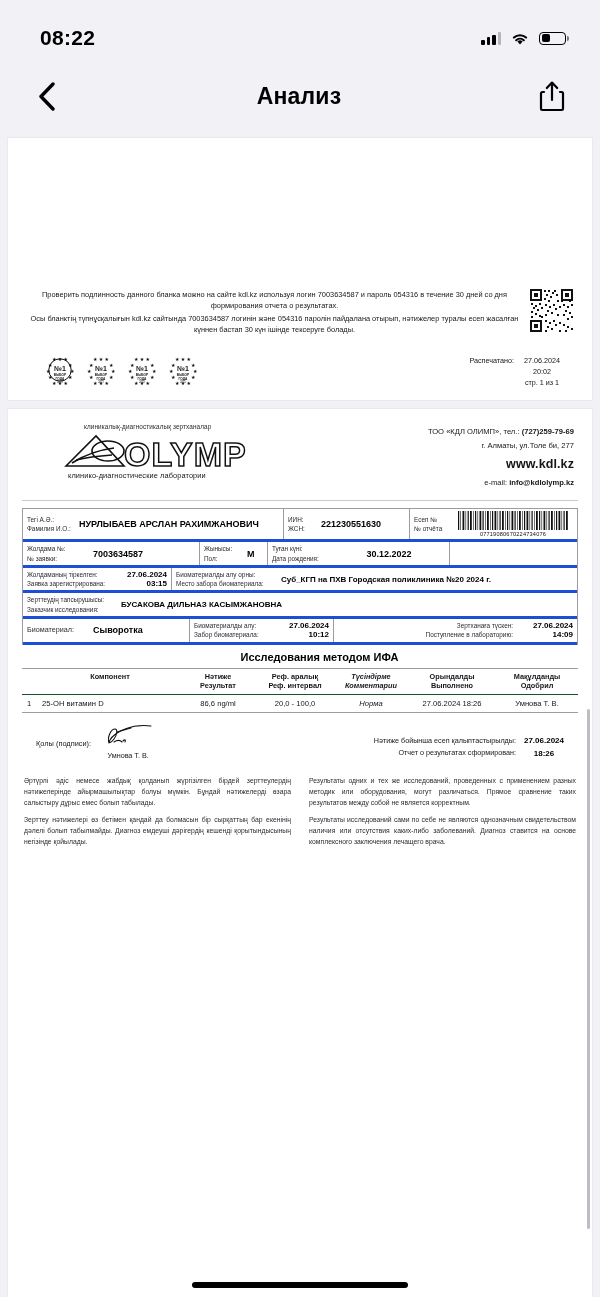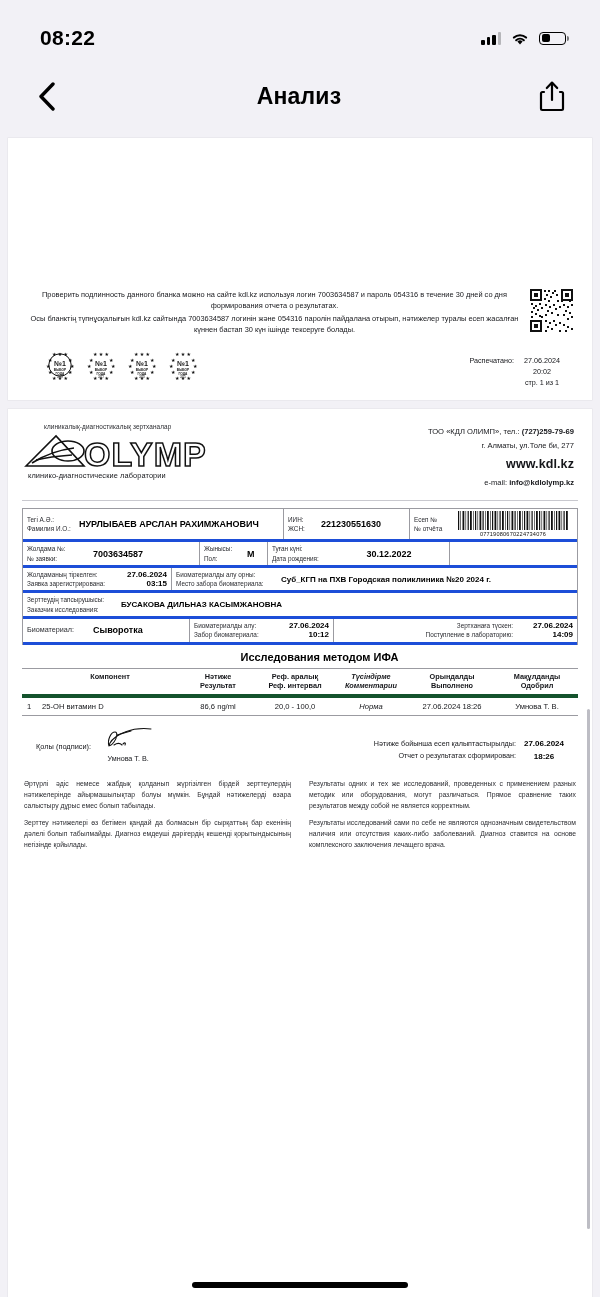--- a/index.html
+++ b/index.html
@@ -66,30 +66,30 @@
     text-align: center;
     font-size: 7.4px;
     line-height: 1.45;
     color: #15161a;
     padding-top: 2px;
   }
   .verify-text p { margin-bottom: 2.5px; }
   .verify-text b { font-weight: 400; }
   .qr { width: 45px; height: 45px; margin-left: 6px; flex: none; }
 
-  .verify-bottom { display: flex; align-items: center; justify-content: space-between; margin-top: 4px; }
+  .verify-bottom { display: flex; align-items: flex-end; justify-content: space-between; margin-top: 4px; }
   .badges { display: flex; gap: 5px; padding-left: 16px; }
   .badge { width: 36px; height: 36px; position: relative; }
   .printed { display: flex; gap: 10px; font-size: 7.2px; color: #15161a; padding-right: 14px; padding-top: 14px; }
   .printed-lbl { padding-top: 0px; }
   .printed-val { text-align: center; line-height: 1.5; }
 
   
   .letterhead { display: flex; justify-content: space-between; align-items: flex-start; padding: 14px 18px 0 14px; }
-  .lh-left { width: 232px; }
+  .lh-left { width: 232px; margin-left: 40px; }
   .lh-top-kz { font-size: 6.4px; color: #2a2b30; letter-spacing: .1px; padding-left: 22px; }
   .lh-bot-ru { font-size: 7.4px; color: #15161a; letter-spacing: .1px; padding-left: 6px; margin-top: 1px; }
   .lh-logo { height: 40px; width: 100%; }
   .lh-right { text-align: right; font-size: 7.6px; color: #15161a; line-height: 1.85; padding-top: 2px; }
   .lh-right b { font-weight: 700; }
   .lh-url { font-size: 12.5px; font-weight: 700; letter-spacing: .1px; }
 
   .rule { height: 1px; background: #c9c9cf; margin: 10px 14px 0; }
 
   
@@ -104,21 +104,21 @@
 
   .barcode { display: flex; flex-direction: column; align-items: center; justify-content: center; width: 100%; }
   .bars { height: 19px; width: 110px; }
   .barnum { font-size: 5.6px; letter-spacing: .2px; color: #111; margin-top: 1px; }
 
   
   .method { text-align: center; font-size: 11px; font-weight: 700; color: #000; margin: 6px 0 5px; padding-left: 39px; }
 
   
   .res { margin: 0 14px; border-top: 1px solid #9b9ba1; border-bottom: 1px solid #9b9ba1; }
-  .res-head { display: flex; border-bottom: 4px solid #14532d; }
+  .res-head { display: flex; border-bottom: 1px solid #14532d; }
   .res-head div { font-size: 7.3px; font-weight: 700; text-align: center; line-height: 1.35; color: #15161a; padding: 3px 2px; }
   .res-row { display: flex; }
   .res-row div { font-size: 7.6px; color: #15161a; padding: 4px 2px; }
   .c-num { width: 14px; text-align: center; }
   .c-comp { flex: 1; text-align: left !important; padding-left: 6px !important; }
   .c-res { width: 76px; text-align: center; }
   .c-ref { width: 78px; text-align: center; }
   .c-com { width: 74px; text-align: center; font-style: italic; }
   .c-done { width: 88px; text-align: center; }
   .c-appr { width: 82px; text-align: center; }

